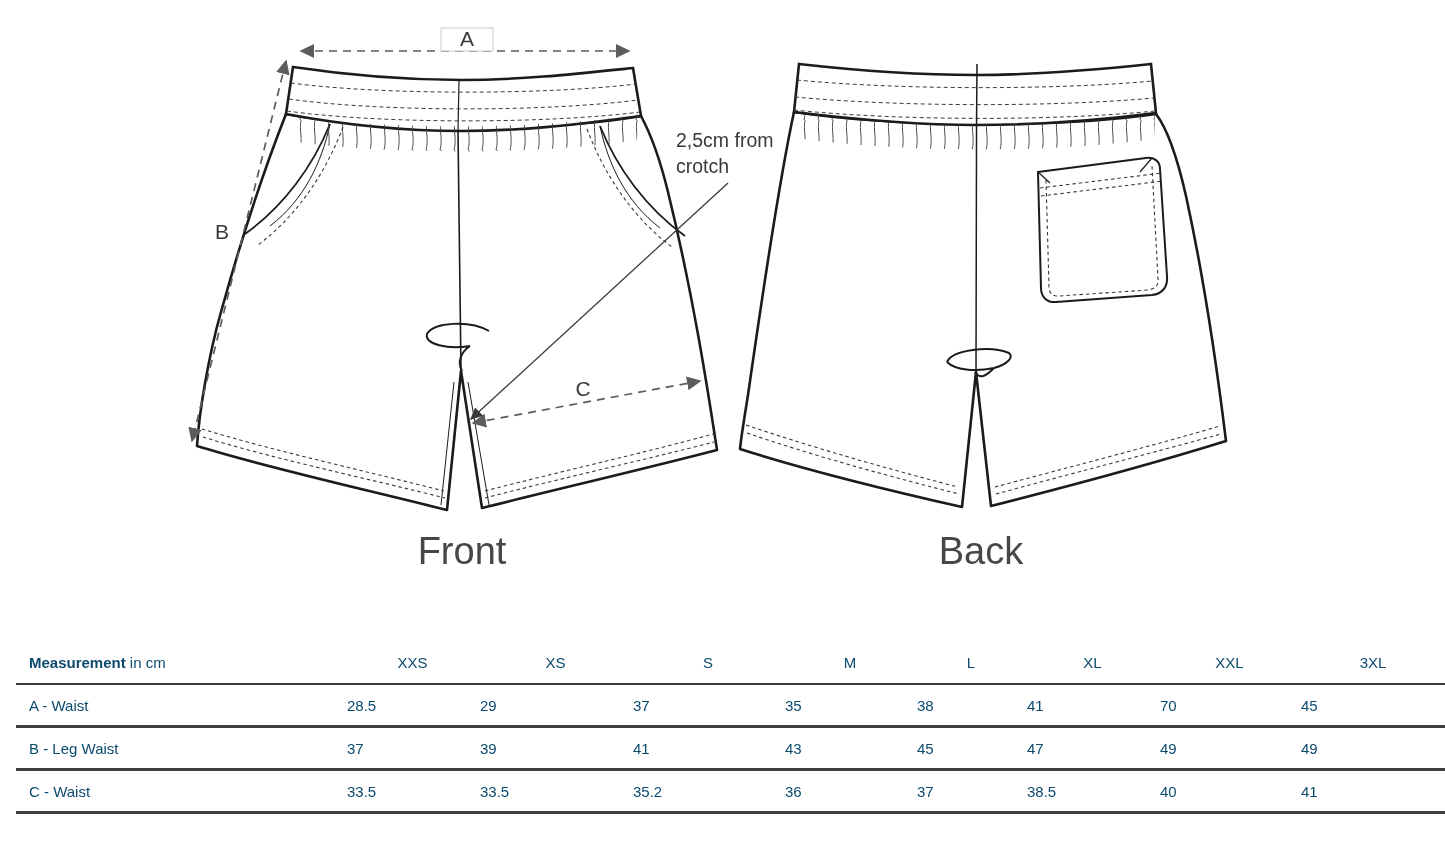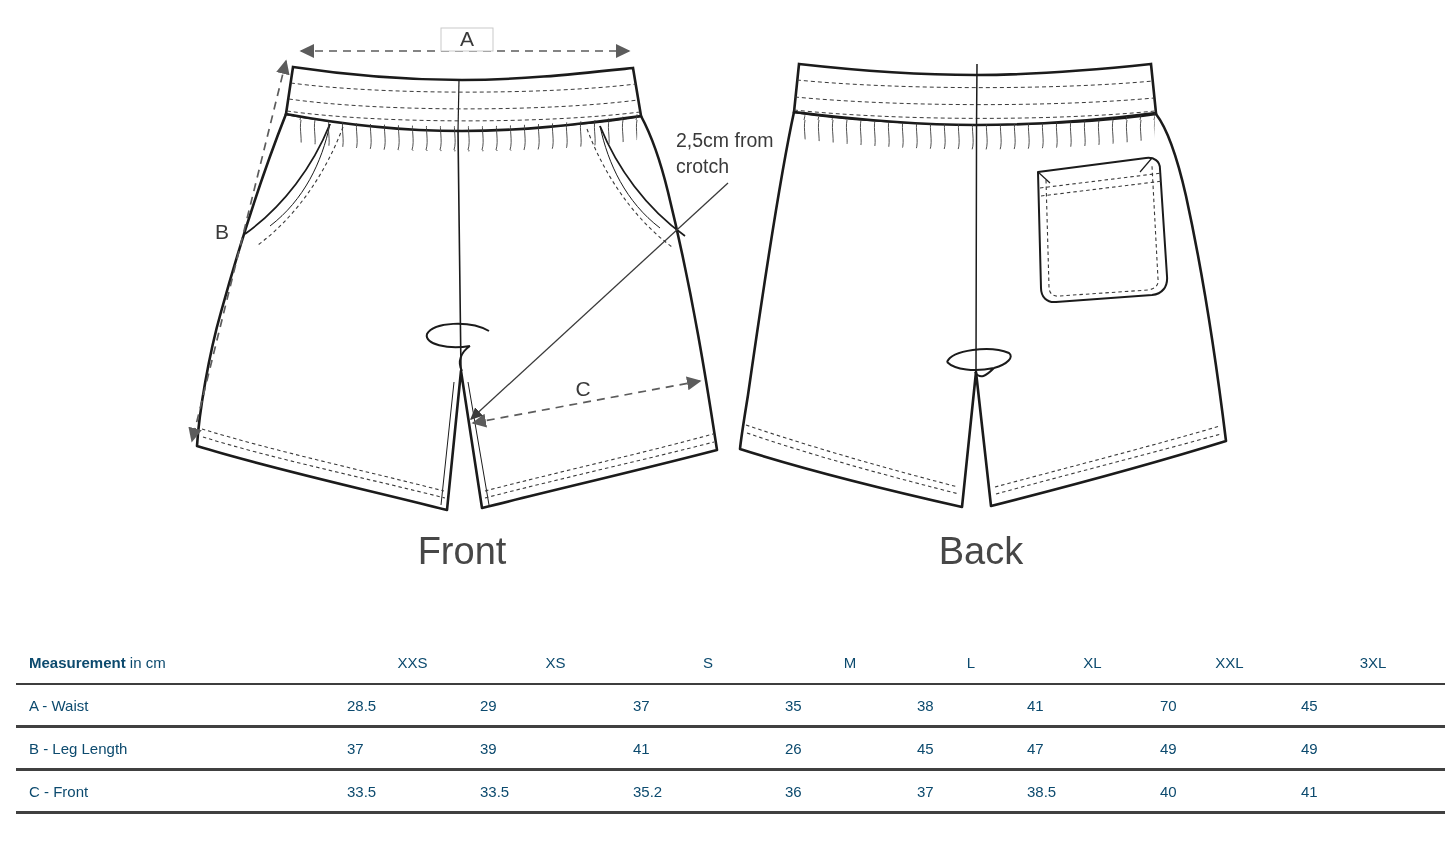--- a/index.html
+++ b/index.html
@@ -179,32 +179,32 @@
         <td class="num">28.5</td>
         <td class="num">29</td>
         <td class="num">37</td>
         <td class="num">35</td>
         <td class="num">38</td>
         <td class="num">41</td>
         <td class="num">70</td>
         <td class="num lastcol">45</td>
       </tr>
       <tr>
-        <td class="col-label">B - Leg Length</td>
+        <td class="col-label">B - Leg Waist</td>
         <td class="num">37</td>
         <td class="num">39</td>
         <td class="num">41</td>
-        <td class="num">26</td>
+        <td class="num">43</td>
         <td class="num">45</td>
         <td class="num">47</td>
         <td class="num">49</td>
         <td class="num lastcol">49</td>
       </tr>
       <tr>
-        <td class="col-label">C - Front</td>
+        <td class="col-label">C - Waist</td>
         <td class="num">33.5</td>
         <td class="num">33.5</td>
         <td class="num">35.2</td>
         <td class="num">36</td>
         <td class="num">37</td>
         <td class="num">38.5</td>
         <td class="num">40</td>
         <td class="num lastcol">41</td>
       </tr>
     </tbody>

